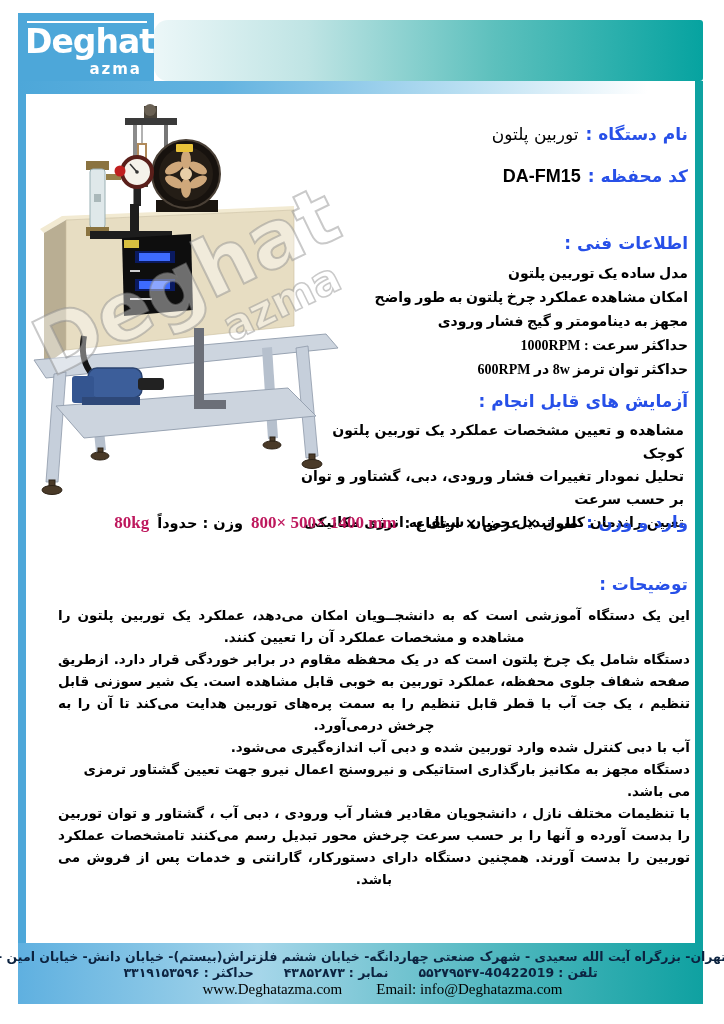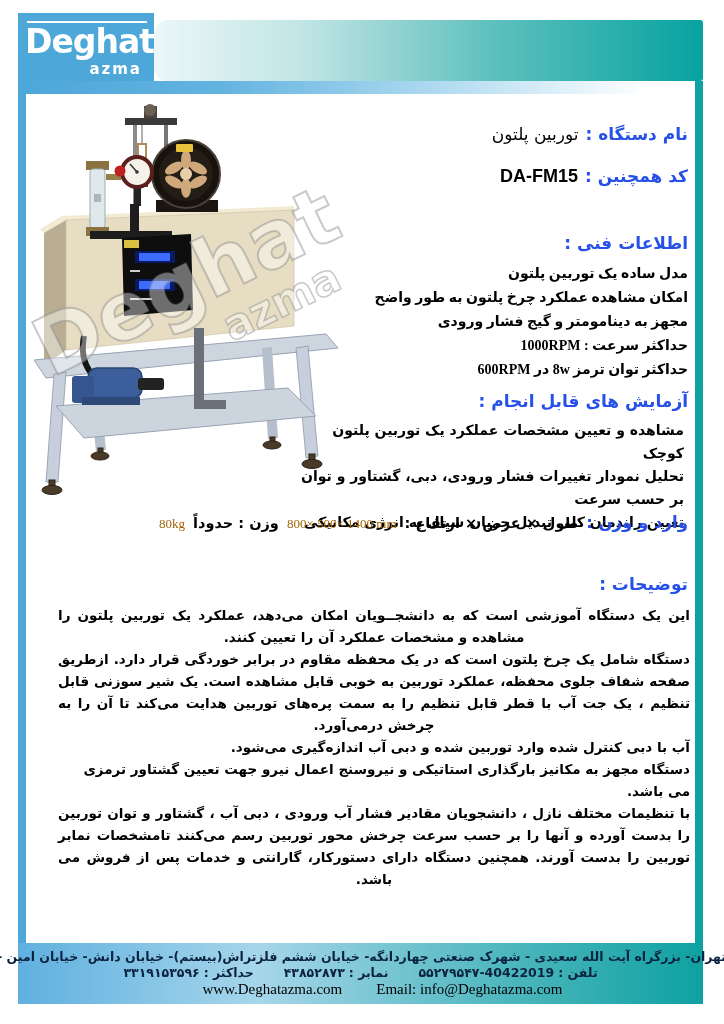--- a/index.html
+++ b/index.html
@@ -40,21 +40,21 @@
 
   .tech-list{left:340px;top:262px;right:36px;font-size:14px;font-weight:bold;color:#000;
     text-align:right;line-height:24px;font-family:"Liberation Serif","DejaVu Sans",sans-serif;}
   .tests-list{left:300px;top:419px;right:40px;font-size:14px;font-weight:bold;color:#000;
     text-align:right;line-height:23px;}
 
   .dims-row{left:40px;top:513px;right:36px;display:flex;align-items:baseline;gap:8px;justify-content:flex-start;}
   .dims-h{color:#2750e8;font-weight:bold;font-size:16.5px;}
   .dims-lbl{color:#000;font-weight:bold;font-size:14.5px;}
   .num{direction:ltr;unicode-bidi:isolate;}
-  .serif-val{font-family:"Liberation Serif","DejaVu Serif",serif;font-size:13px;color:#a16207;}
+  .serif-val{font-family:"Liberation Serif","DejaVu Serif",serif;font-size:17px;color:#be185d;font-weight:bold;}
 
   .desc-body{left:30px;top:604px;right:34px;font-size:13.5px;font-weight:bold;color:#000;line-height:22px;margin-left:28px;}
   .para-j{text-align:justify;text-align-last:center;margin:0;}
   .para-r{text-align:right;margin:0;}
 
   
   .footer{left:18px;top:943px;width:685px;height:61px;
     background:linear-gradient(90deg,#5fb0e0 0%,#a6d6ea 35%,#4cb6bd 72%,#0fa1a1 100%);
     display:flex;flex-direction:column;align-items:center;justify-content:center;gap:1px;}
   .f-line1{font-size:12.5px;font-weight:bold;color:#0c2340;text-align:center;white-space:nowrap;}
@@ -181,21 +181,21 @@
     <text x="-6" y="215" font-family="DejaVu Sans, sans-serif" font-size="80" font-weight="bold" fill="rgba(255,255,255,0.5)" stroke="#8f8f8f" stroke-opacity="0.6" stroke-width="2">Deghat</text>
     <text x="172" y="262" font-family="DejaVu Sans, sans-serif" font-size="42" font-weight="bold" fill="rgba(255,255,255,0.5)" stroke="#8f8f8f" stroke-opacity="0.6" stroke-width="1.6">azma</text>
   </g>
 </svg>
 
 <div class="abs rtl row name-row">
   <span class="lbl-blue">نام دستگاه :</span>
   <span class="name-value">توربین پلتون</span>
 </div>
 <div class="abs rtl row code-row">
-  <span class="lbl-blue">کد همچنین :</span>
+  <span class="lbl-blue">کد محفظه :</span>
   <span class="code-value">DA-FM15</span>
 </div>
 
 <div class="abs rtl sec-heading h-tech">اطلاعات فنی :</div>
 <div class="abs rtl tech-list">
   <div>مدل ساده یک توربین پلتون</div>
   <div>امکان مشاهده عملکرد چرخ پلتون به طور واضح</div>
   <div>مجهز به دینامومتر و گیج فشار ورودی</div>
   <div>حداکثر سرعت :  1000RPM</div>
   <div>حداکثر توان ترمز 8w در 600RPM</div>
@@ -215,21 +215,21 @@
   <span class="dims-lbl">وزن : حدوداً</span>
   <span class="serif-val num">80kg</span>
 </div>
 
 <div class="abs rtl sec-heading h-desc">توضیحات :</div>
 <div class="abs rtl desc-body">
   <p class="para-j">این یک دستگاه آموزشی است که به دانشجــویان امکان می‌دهد، عملکرد یک توربین پلتون را مشاهده و مشخصات عملکرد آن را تعیین کنند.</p>
   <p class="para-j">دستگاه شامل یک چرخ پلتون است که در یک محفظه مقاوم در برابر خوردگی قرار دارد. ازطریق صفحه شفاف جلوی محفظه، عملکرد توربین به خوبی قابل مشاهده است. یک شیر سوزنی قابل تنظیم ، یک جت آب با قطر قابل تنظیم را به سمت پره‌های توربین هدایت می‌کند تا آن را به چرخش درمی‌آورد.</p>
   <p class="para-r">آب با دبی کنترل شده وارد توربین شده و دبی آب اندازه‌گیری می‌شود.</p>
   <p class="para-r">دستگاه مجهز به مکانیز بارگذاری استاتیکی و نیروسنج اعمال نیرو جهت تعیین گشتاور ترمزی می باشد.</p>
-  <p class="para-j">با تنظیمات مختلف نازل ، دانشجویان مقادیر فشار آب ورودی ، دبی آب ، گشتاور و توان توربین را بدست آورده و آنها را بر حسب سرعت چرخش محور توربین رسم می‌کنند تامشخصات نمابر توربین را بدست آورند. همچنین دستگاه دارای دستورکار، گارانتی و خدمات پس از فروش می باشد.</p>
+  <p class="para-j">با تنظیمات مختلف نازل ، دانشجویان مقادیر فشار آب ورودی ، دبی آب ، گشتاور و توان توربین را بدست آورده و آنها را بر حسب سرعت چرخش محور تبدیل رسم می‌کنند تامشخصات عملکرد توربین را بدست آورند. همچنین دستگاه دارای دستورکار، گارانتی و خدمات پس از فروش می باشد.</p>
 </div>
 
 <div class="abs footer rtl">
   <div class="f-line1">آدرس : تهران- بزرگراه آیت الله سعیدی - شهرک صنعتی چهاردانگه- خیابان ششم فلزتراش(بیستم)- خیابان دانش- خیابان امین - پلاک ۲۹</div>
   <div class="f-line2">
     <span class="f-pair">
       <span>تلفن :</span>
       <span class="num">۵۵۲۷۹۵۴۷-40422019</span>
     </span>
     <span class="f-pair">

